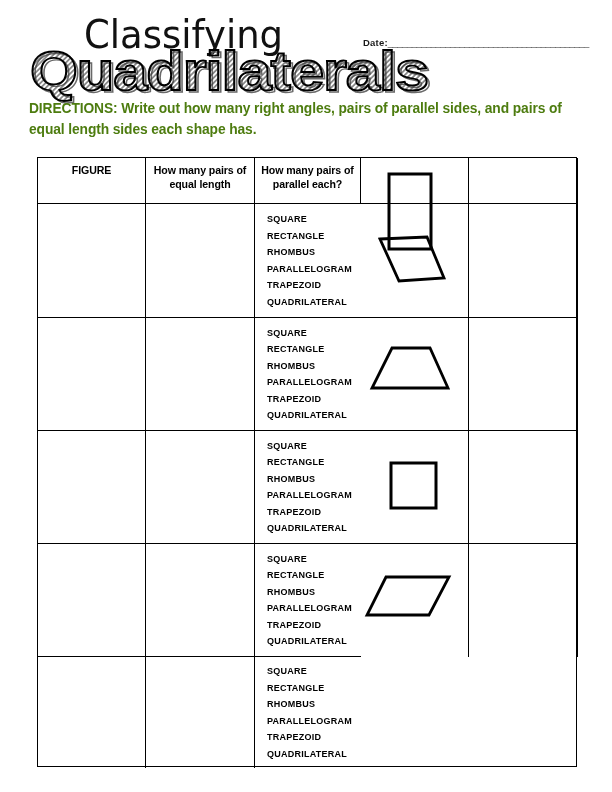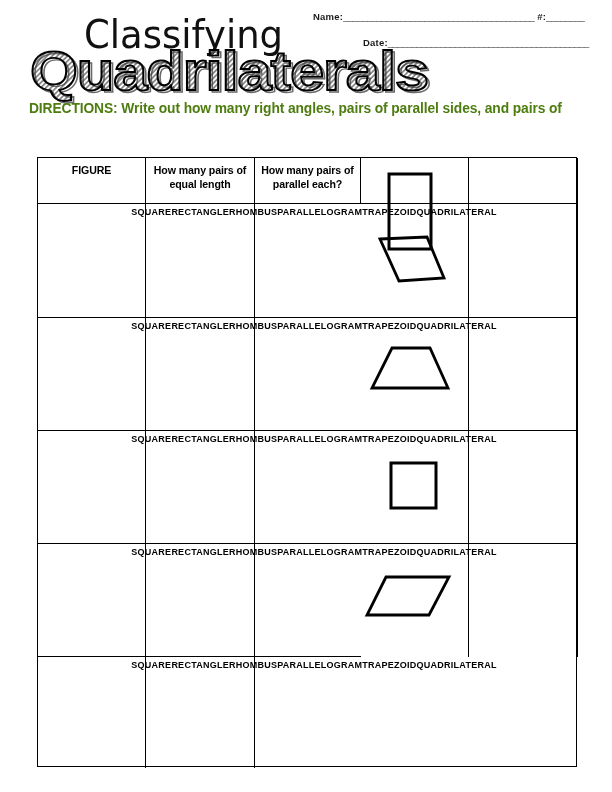--- a/index.html
+++ b/index.html
@@ -67,51 +67,51 @@
   .cell.last-row{border-bottom:none;}
   .hcell{
     display:flex;flex-direction:column;align-items:center;
     padding-top:5px;
     font-size:10.6px;font-weight:bold;line-height:14px;
     text-align:center;letter-spacing:-0.1px;
   }
   .figure-cell svg{position:absolute;left:0;top:0;}
   .shape{fill:none;stroke:#000;}
   .words-cell{
-    display:flex;flex-direction:row;justify-content:center;
+    display:flex;flex-direction:column;justify-content:center;
     padding-left:12px;
   }
   .word-option{
     font-size:9px;font-weight:bold;letter-spacing:0.25px;
     line-height:16.5px;white-space:nowrap;
   }
 </style>
 </head>
 <body>
 
 <div class="page">
 
-  <div class="name-row"><span>Name:</span><span class="blank">________________________________________</span> <span>#:</span><span class="blank">________</span></div>
 
   <div class="date-row"><span>Date:</span><span class="blank">__________________________________________</span></div>
 
   <div class="script-title">Classifying</div>
 
   <svg class="main-title-svg" width="450" height="62" viewBox="0 0 450 62" aria-hidden="false">
     <defs>
       <pattern id="hatch" width="3.6" height="3.6" patternUnits="userSpaceOnUse" patternTransform="rotate(-45)">
         <line x1="0" y1="1.8" x2="3.6" y2="1.8" stroke="#3c3c3c" stroke-width="1.1"></line>
       </pattern>
     </defs>
     <text class="mt-shadow" x="2.5" y="51.5" textLength="398" lengthAdjust="spacingAndGlyphs">Quadrilaterals</text>
     <text class="mt-main" x="0" y="50" textLength="398" lengthAdjust="spacingAndGlyphs">Quadrilaterals</text>
   </svg>
 
   <div class="directions">
     <div>DIRECTIONS: Write out how many right angles, pairs of parallel sides, and pairs of</div>
+    <div>equal length sides each shape has.</div>
   </div>
 
   <div class="qtable">
 
     <div class="cell hcell">
       <span>FIGURE</span>
     </div>
     <div class="cell hcell">
       <span>How many pairs of</span>
       <span>equal length</span>

